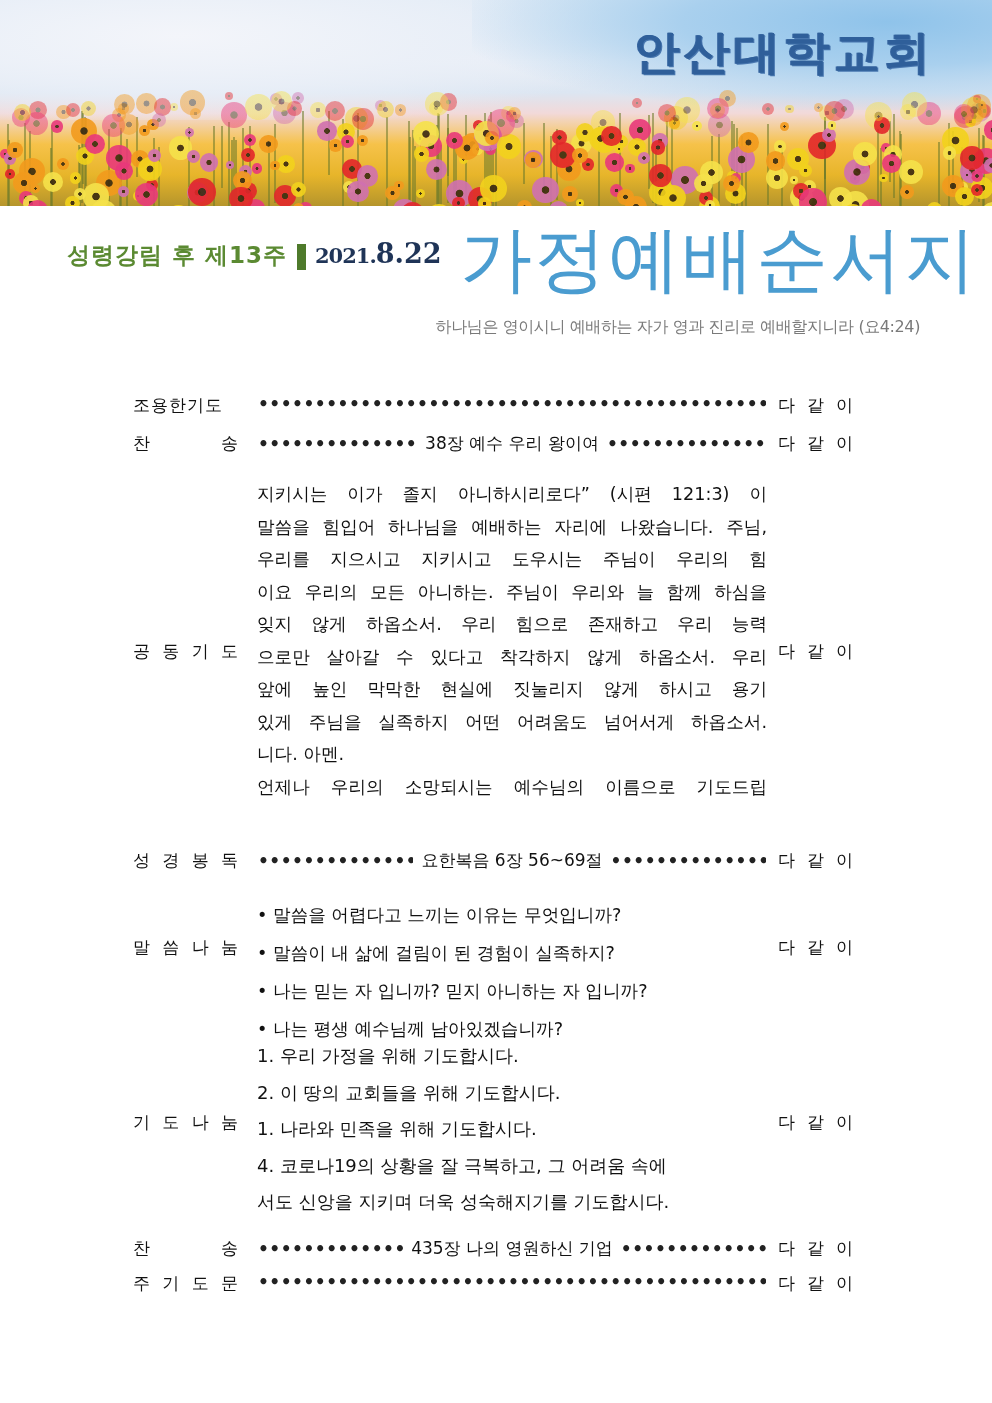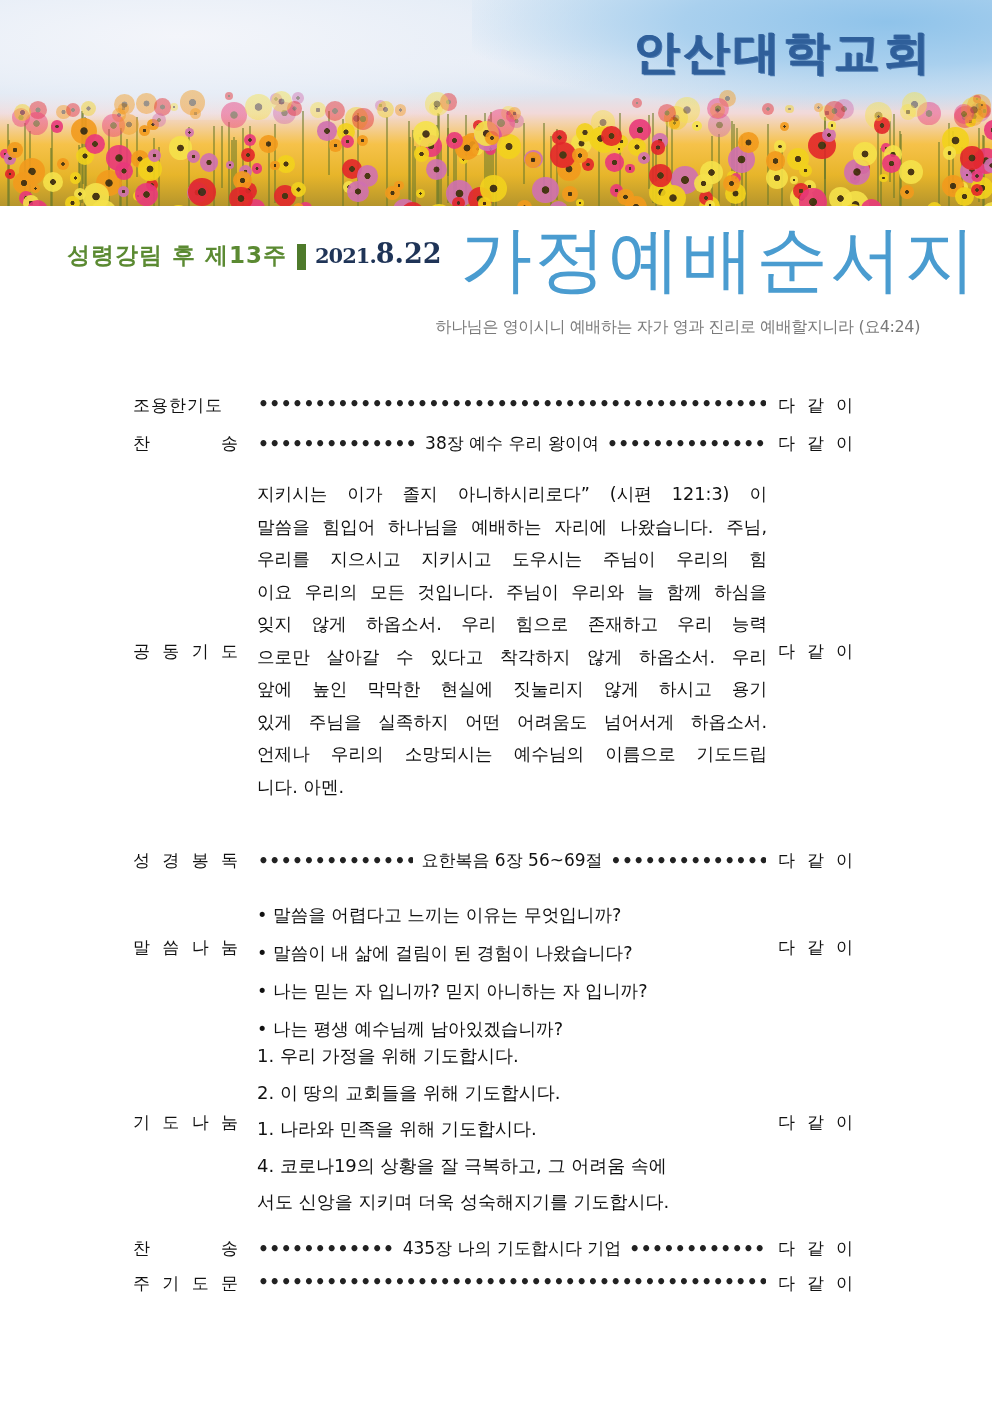--- a/index.html
+++ b/index.html
@@ -549,21 +549,21 @@
 
   <div class="row" style="top:1237px;">
     <div class="lbl">
         <span style="width:105px;display:flex;justify-content:space-between;" class="split">
           <span>찬</span>
           <span>송</span>
         </span>
       </div>
     <div class="leader">
       <span class="dots">••••••••••••••••••••••••••••••••••••••</span>
-      <span class="mid">435장 나의 기도합시다 기업</span>
+      <span class="mid">435장 나의 영원하신 기업</span>
       <span class="dots">••••••••••••••••••••••••••••••••••••••</span>
     </div>
     <div class="who">
         <span>다</span>
         <span>같</span>
         <span>이</span>
       </div>
   </div>
 
   <div class="row" style="top:1272px;">
@@ -581,32 +581,32 @@
         <span>같</span>
         <span>이</span>
       </div>
   </div>
 </div>
 
 <div class="prayer-text">
   <span class="line">지키시는 이가 졸지 아니하시리로다” (시편 121:3) 이</span>
   <span class="line">말씀을 힘입어 하나님을 예배하는 자리에 나왔습니다. 주님,</span>
   <span class="line">우리를 지으시고 지키시고 도우시는 주님이 우리의 힘</span>
-  <span class="line">이요 우리의 모든 것입니다. 주님이 우리와 늘 함께 하심을</span>
+  <span class="line">이요 우리의 모든 아니하는. 주님이 우리와 늘 함께 하심을</span>
   <span class="line">잊지 않게 하옵소서. 우리 힘으로 존재하고 우리 능력</span>
   <span class="line">으로만 살아갈 수 있다고 착각하지 않게 하옵소서. 우리</span>
   <span class="line">앞에 높인 막막한 현실에 짓눌리지 않게 하시고 용기</span>
   <span class="line">있게 주님을 실족하지 어떤 어려움도 넘어서게 하옵소서.</span>
+  <span class="line last">니다. 아멘.</span>
   <span class="line">언제나 우리의 소망되시는 예수님의 이름으로 기도드립</span>
-  <span class="line last">니다. 아멘.</span>
 </div>
 
 <div class="bullets">
   <div>• 말씀을 어렵다고 느끼는 이유는 무엇입니까?</div>
-  <div>• 말씀이 내 삶에 걸림이 된 경험이 나왔습니다?</div>
+  <div>• 말씀이 내 삶에 걸림이 된 경험이 실족하지?</div>
   <div>• 나는 믿는 자 입니까? 믿지 아니하는 자 입니까?</div>
   <div>• 나는 평생 예수님께 남아있겠습니까?</div>
 </div>
 
 <div class="numbered">
   <div>1. 우리 가정을 위해 기도합시다.</div>
   <div>2. 이 땅의 교회들을 위해 기도합시다.</div>
   <div>1. 나라와 민족을 위해 기도합시다.</div>
   <div>4. 코로나19의 상황을 잘 극복하고, 그 어려움 속에</div>
   <div>서도 신앙을 지키며 더욱 성숙해지기를 기도합시다.</div>

